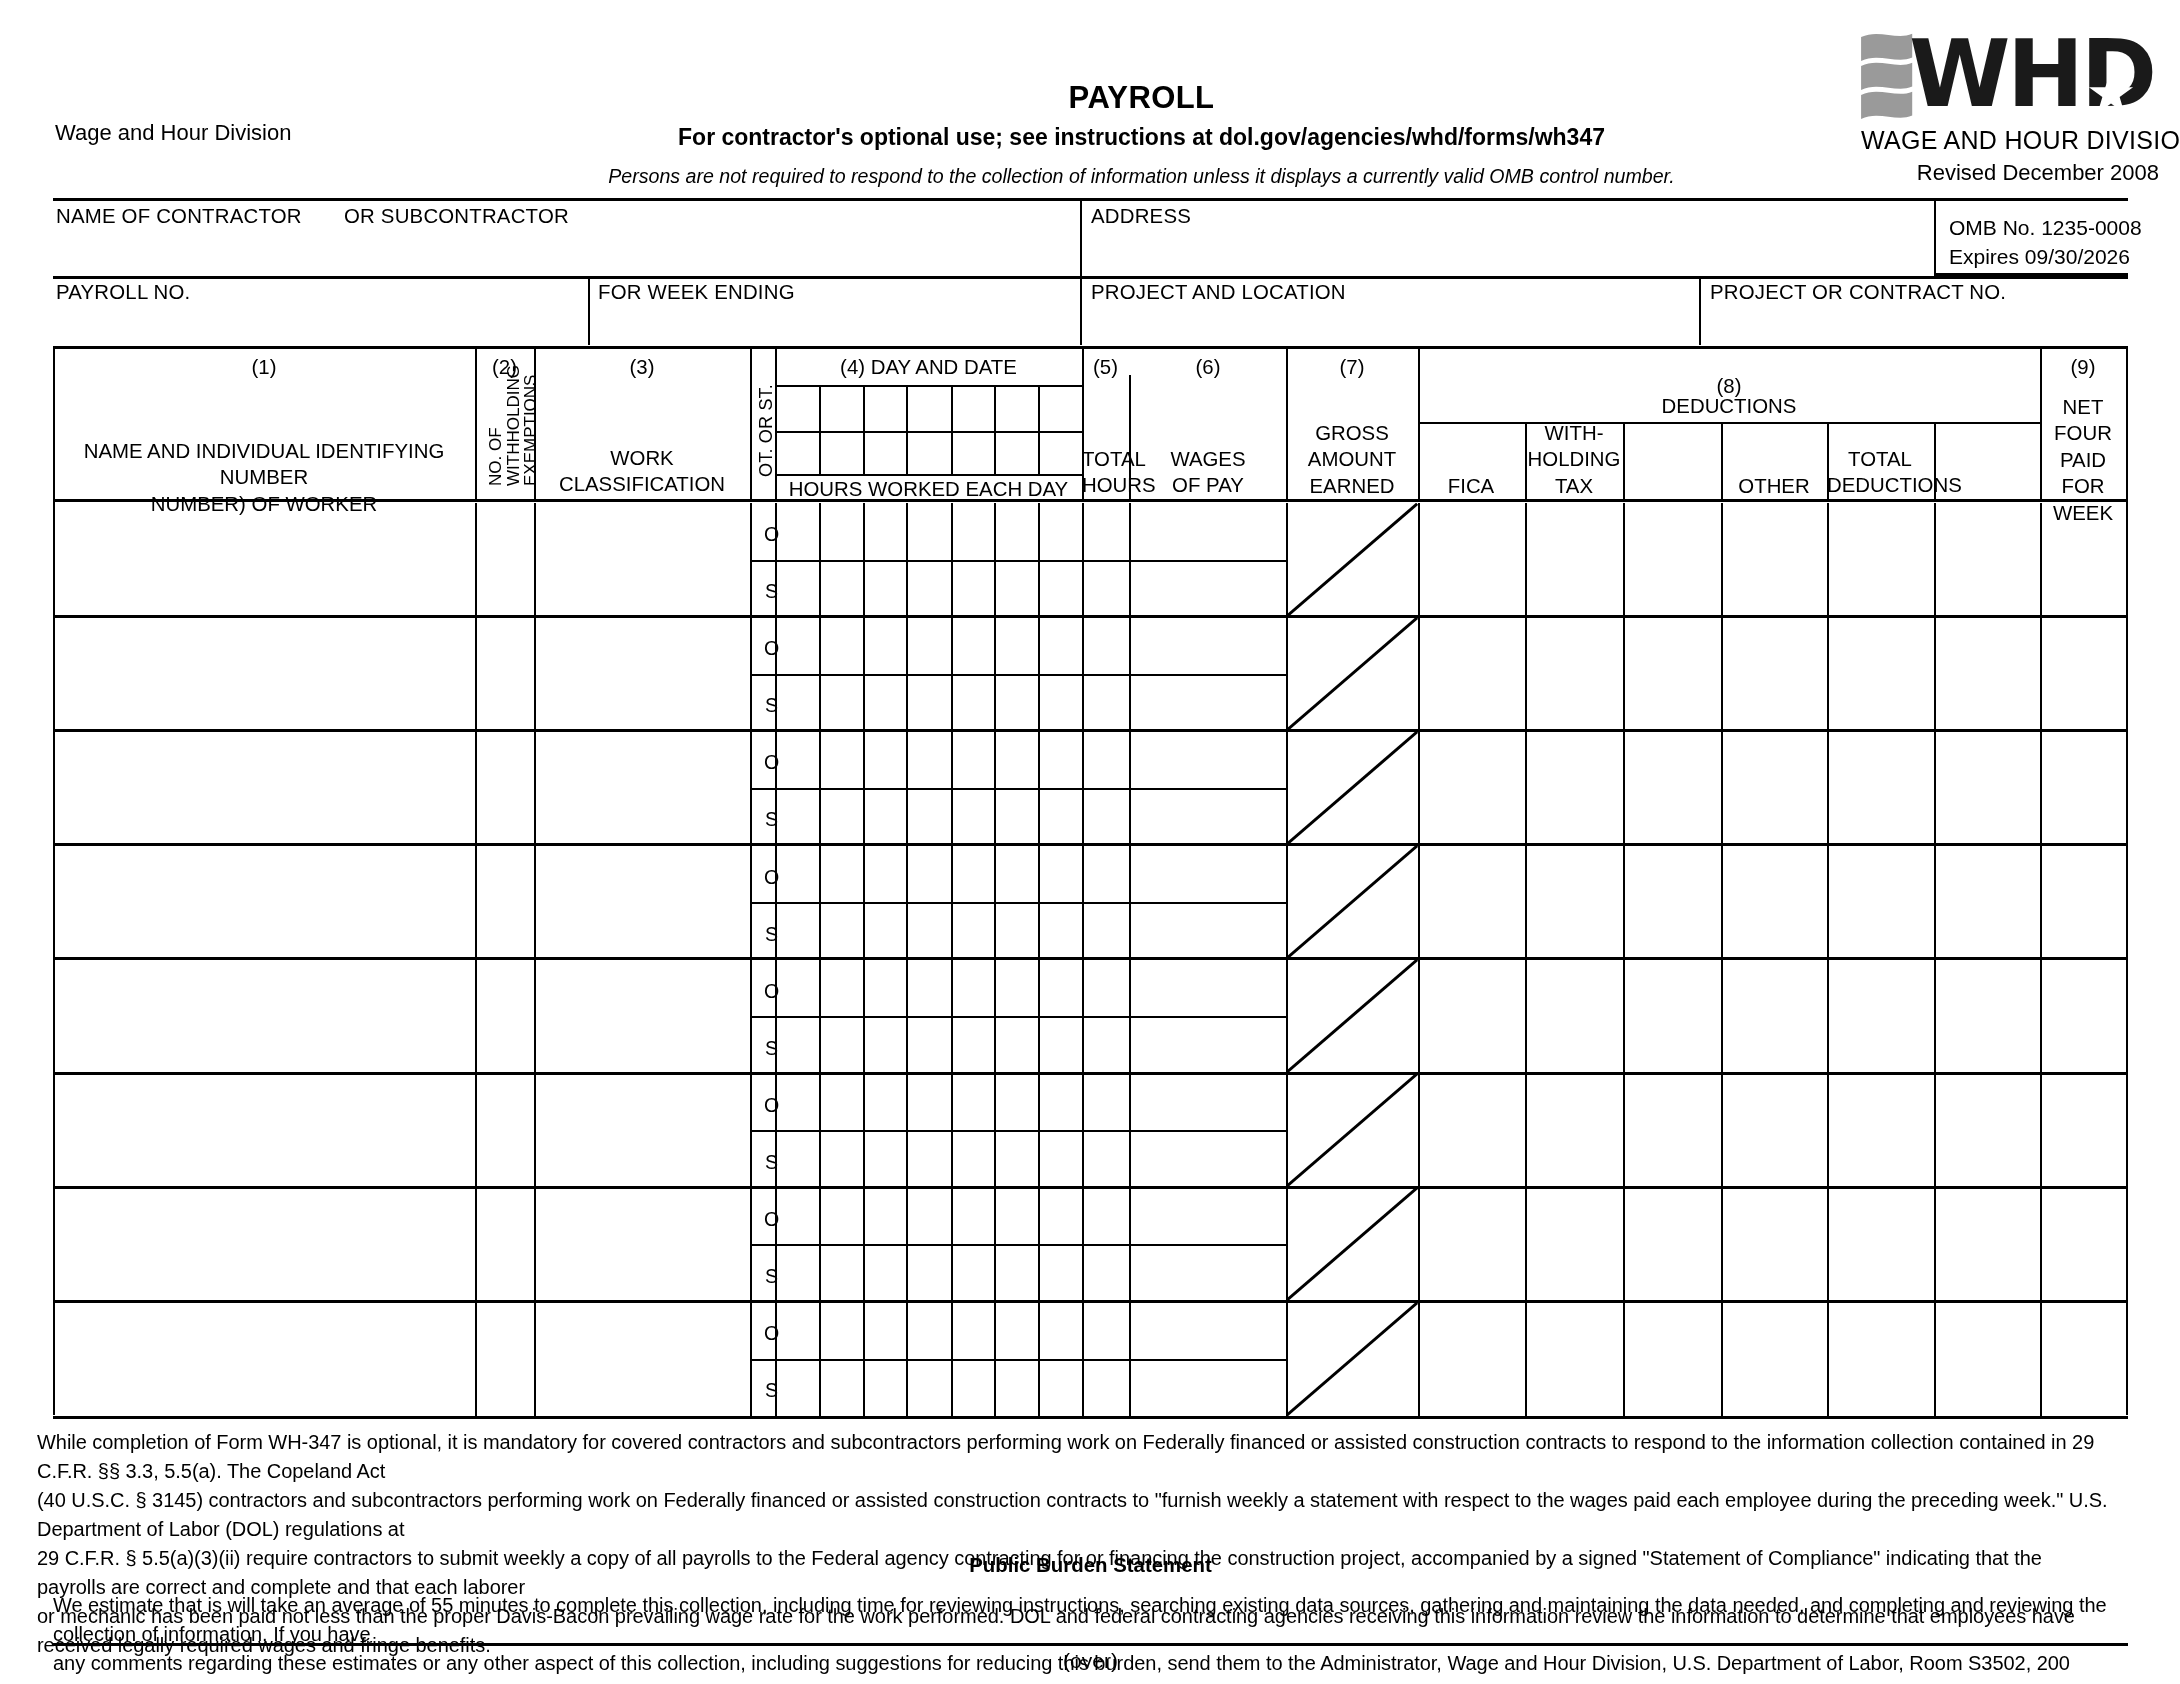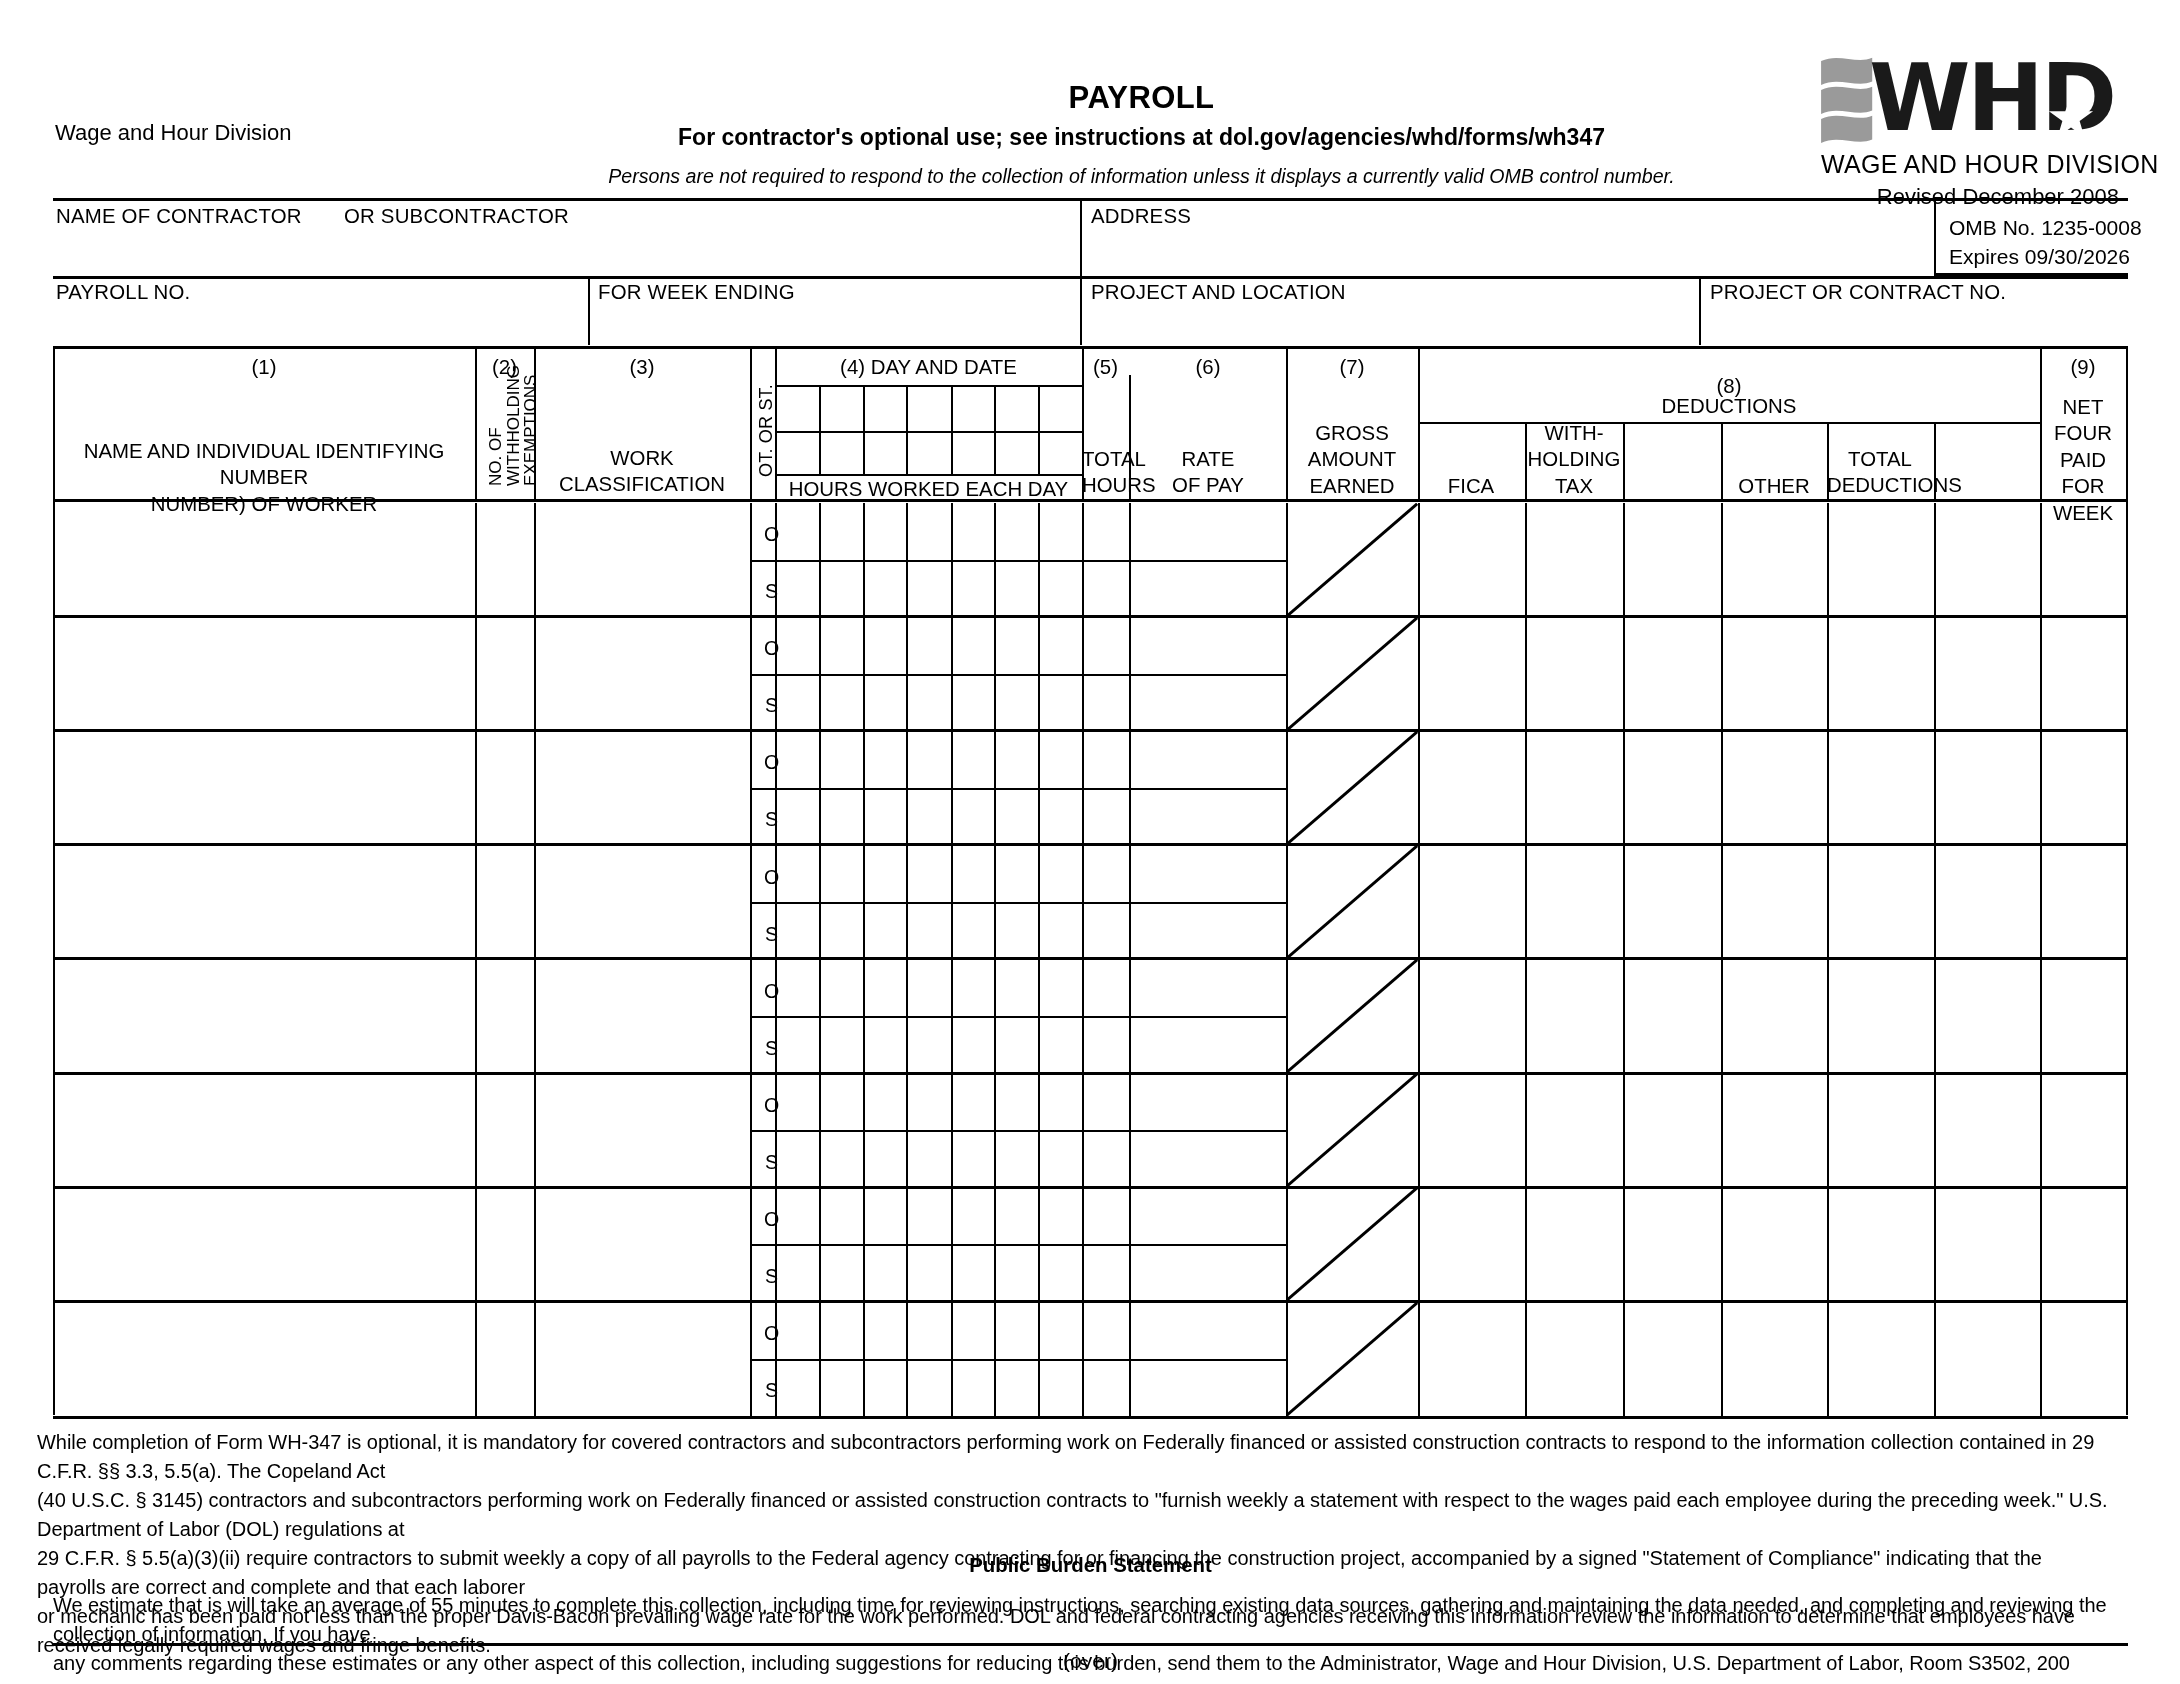--- a/index.html
+++ b/index.html
@@ -62,24 +62,23 @@
     left: 477px; top: 165px;
     width: 1329px;
     text-align: center;
     font-size: 19.6px;
     font-style: italic;
   }
 
   
   .whd-logo {
     position: absolute;
-    left: 1821px; top: 27px;
+    left: 1861px; top: 27px;
     width: 298px;
     height: 149px;
-    margin-top: 24px;
   }
   .whd-mark {
     position: relative;
     width: 298px;
     height: 101px;
   }
   .whd-flag { position: absolute; left: 0px; top: 5.1px; }
   .whd-letters {
     position: absolute;
     left: 48px; top: -3.4px;
@@ -356,21 +355,21 @@
   <div class="vert-label" style="left:757px; top:477px;">OT. OR ST.</div>
 
   <div class="colhead" style="left:775px; top:476px; width:307px;">HOURS WORKED EACH DAY</div>
 
   <div class="colhead" style="left:1082px; top:446px; width:47px;">
     <div>TOTAL</div>
     <div>HOURS</div>
   </div>
 
   <div class="colhead" style="left:1129px; top:446px; width:158px;">
-    <div>RATE</div>
+    <div>WAGES</div>
     <div>OF PAY</div>
   </div>
 
   <div class="colhead" style="left:1286px; top:420px; width:132px;">
     <div>GROSS</div>
     <div>AMOUNT</div>
     <div>EARNED</div>
   </div>
 
   <div class="colhead" style="left:1418px; top:473px; width:106px;">FICA</div>

